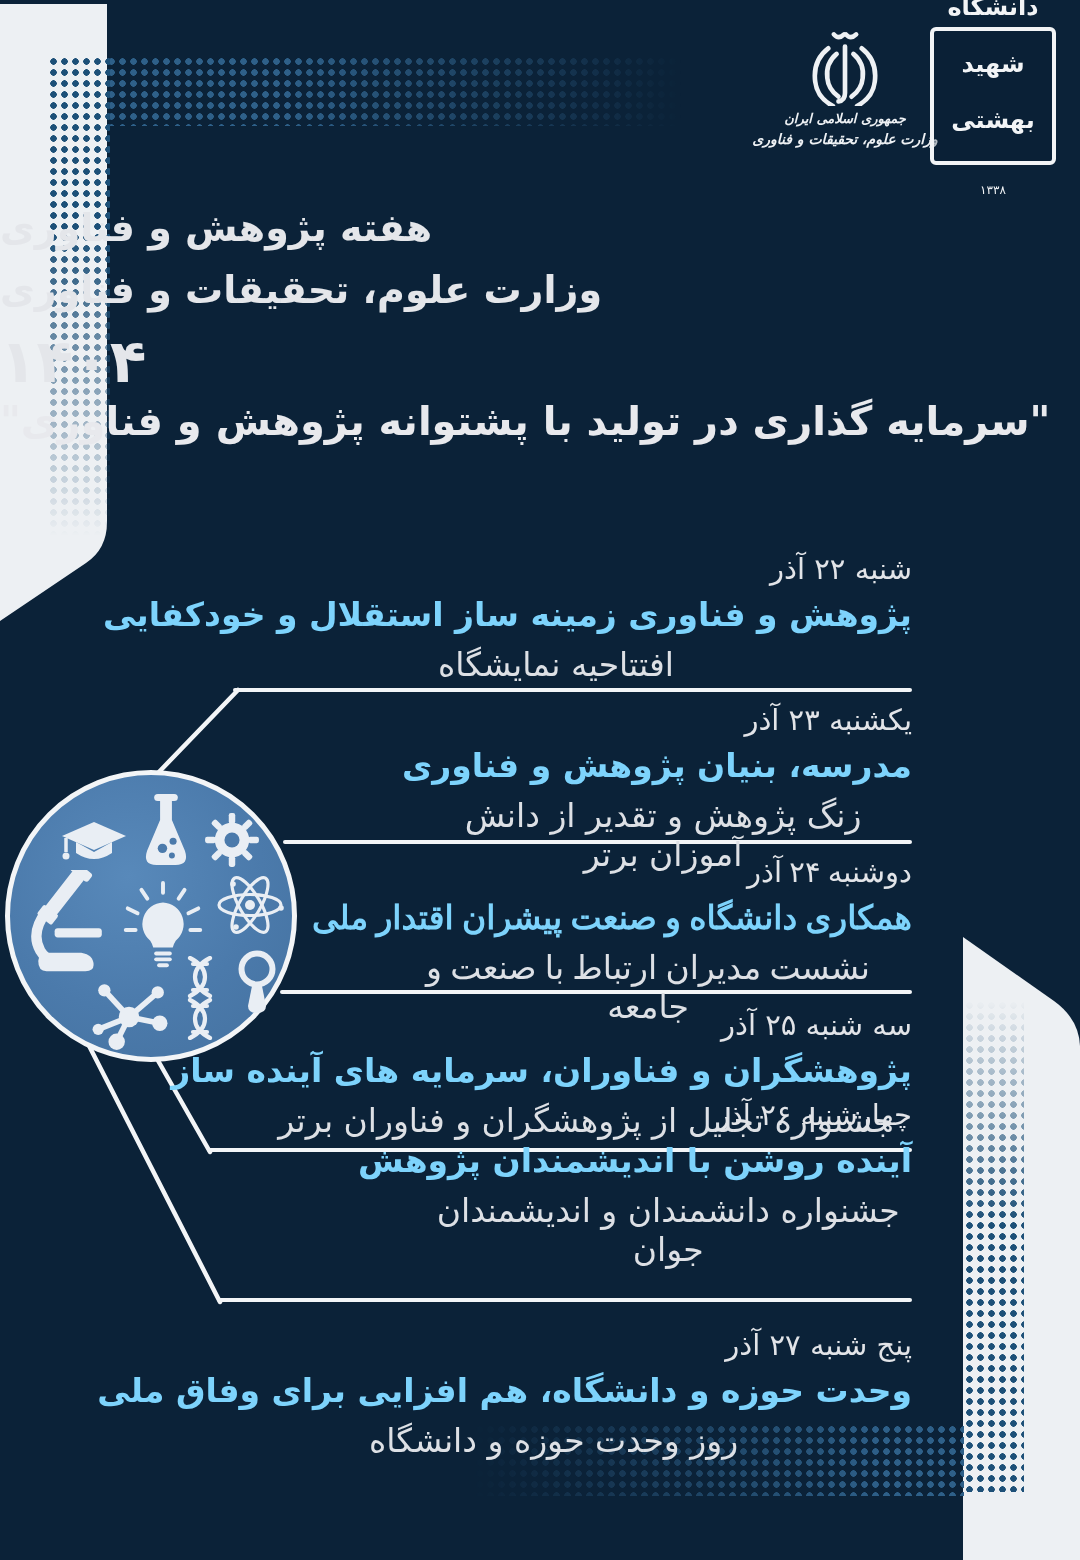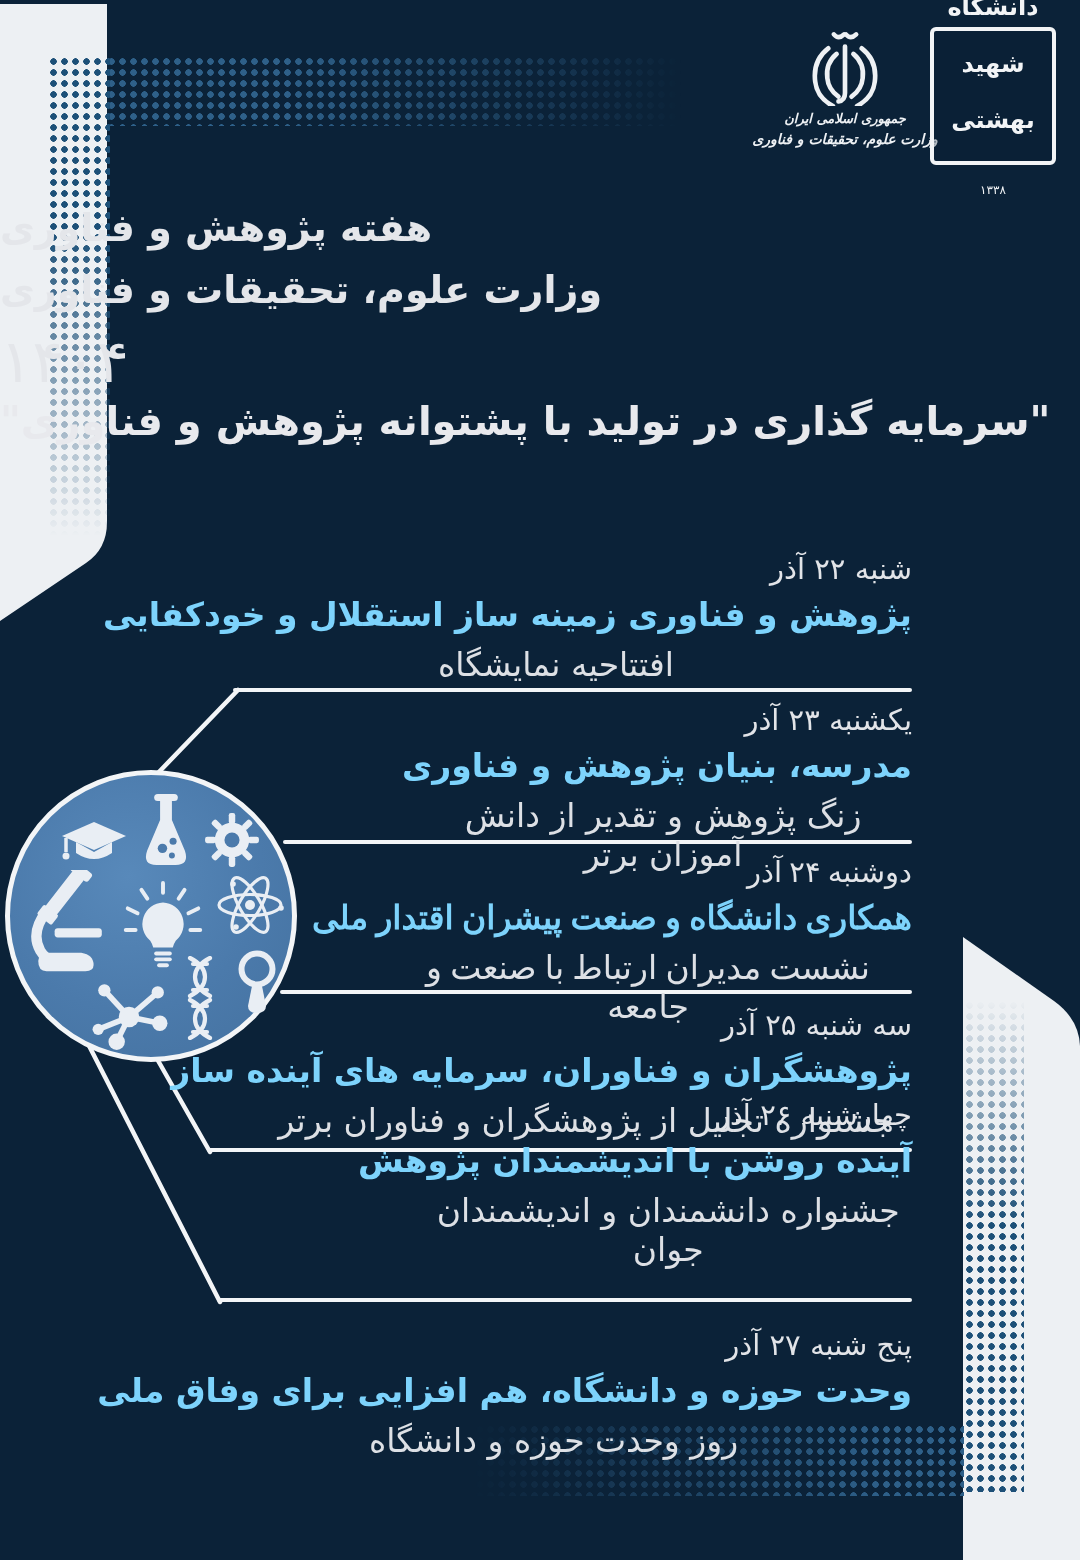--- a/index.html
+++ b/index.html
@@ -40,21 +40,21 @@
   .sbu{left:930px;top:27px;width:126px;height:138px;z-index:4;
     border:4px solid #f2f4f6;border-radius:6px;box-sizing:border-box;
     background:rgba(8,28,48,.25);display:flex;flex-direction:column;
     align-items:center;justify-content:center;color:#f2f4f6;gap:32px;}
   .sbu-word{font-weight:bold;font-size:24px;line-height:1.02;letter-spacing:-1px;}
   .sbu-year{font-size:12px;margin-top:18px;}
   
   .t{left:0;width:1072px;text-align:left;color:#e4e6ea;z-index:4;direction:rtl;}
   .t1{top:206px;font-size:38px;font-weight:bold;}
   .t2{top:268px;font-size:38px;font-weight:bold;}
-  .tyear{top:326px;font-size:60px;font-weight:normal;letter-spacing:4px;}
+  .tyear{top:326px;font-size:60px;font-weight:bold;letter-spacing:4px;}
   .tslogan{top:398px;font-size:40px;font-weight:bold;white-space:nowrap;color:#e8e9ed;}
   
   .entry{position:absolute;right:168px;z-index:4;direction:rtl;text-align:right;color:#e2e4e8;}
   .e-date{font-size:29px;}
   .e-title{font-size:33px;font-weight:bold;margin-top:9px;color:#7dd3fc;}
   .e-sub{font-size:33px;margin-top:11px;text-align:center;padding-left:12%;color:#dde0e5;}
   
   .circle{left:5px;top:770px;width:292px;height:292px;border-radius:50%;z-index:5;
     box-sizing:border-box;border:5px solid #f3f5f7;
     background:radial-gradient(circle at 42% 36%,#5889ba 0%,#4b7aab 55%,#44719f 100%);}

